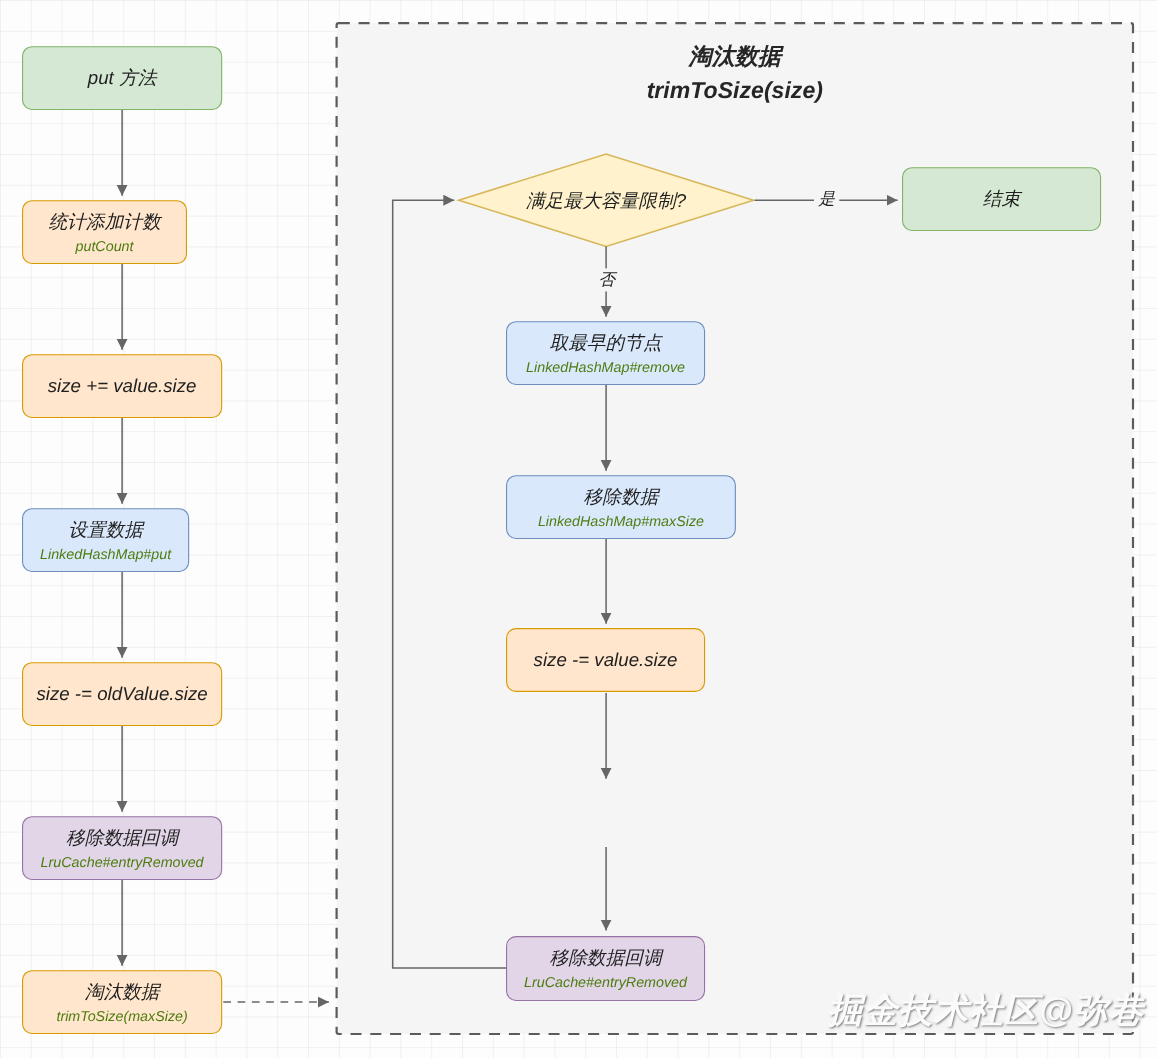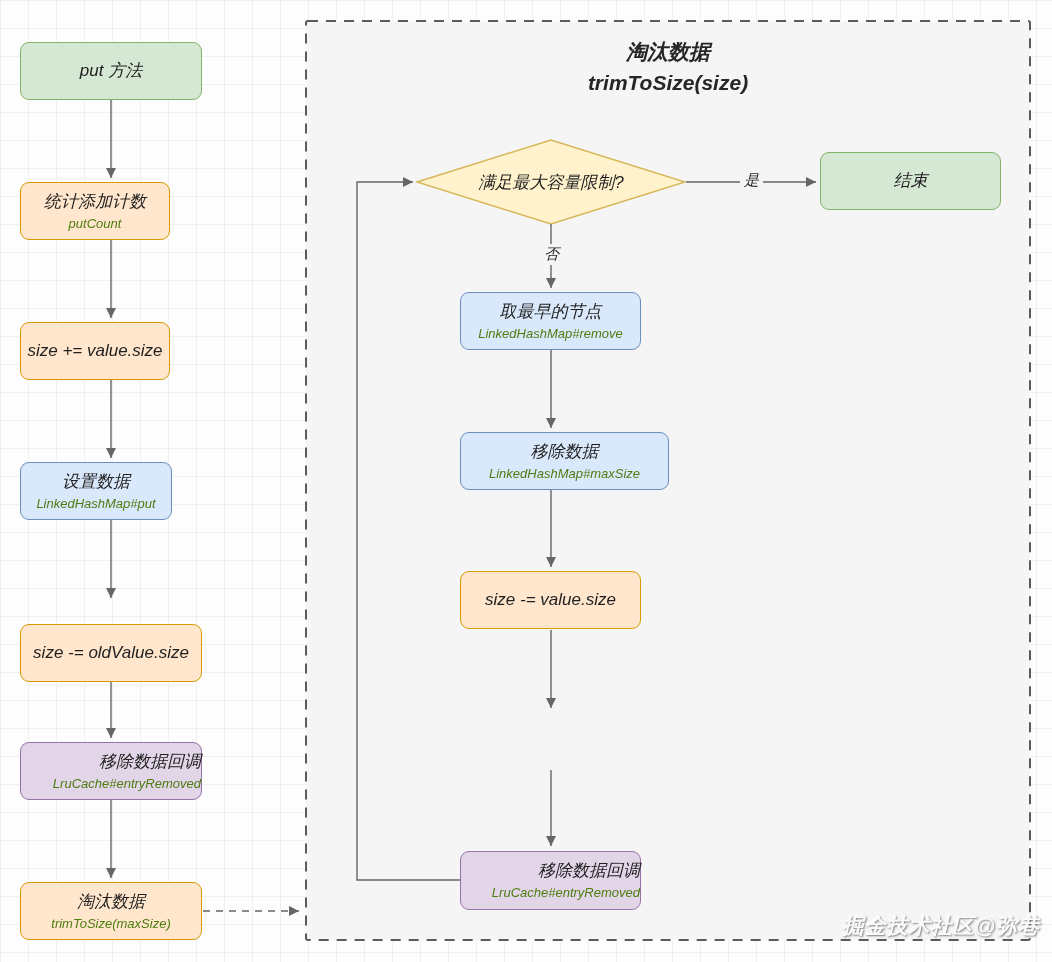--- a/index.html
+++ b/index.html
@@ -33,39 +33,39 @@
     position:absolute;z-index:2;box-sizing:border-box;
     border-radius:9px;border:1px solid;
     display:flex;flex-direction:column;justify-content:center;align-items:center;
     text-align:center;
   }
   .node .nt{font-size:17px;color:#1f1f1f;line-height:22px;}
   .node .ns{font-size:13px;color:#4d7c0f;line-height:17px;margin-top:2px;}
   .green {background:var(--green-fill,#d5e8d4); border-color:var(--green-border,#82b366);text-align:right;}
   .orange{background:var(--orange-fill,#ffe6cc);border-color:var(--orange-border,#d79b00);}
   .blue  {background:var(--blue-fill,#dae8fc);  border-color:var(--blue-border,#6c8ebf);}
-  .purple{background:var(--purple-fill,#e1d5e7);border-color:var(--purple-border,#9673a6);align-items:flex-end;}
+  .purple{background:var(--purple-fill,#e1d5e7);border-color:var(--purple-border,#9673a6);}
 
   .diamond-label{
     position:absolute;left:417px;top:140px;width:268px;height:84px;z-index:2;
     display:flex;justify-content:center;align-items:center;
     font-size:17px;color:#1f1f1f;
   }
   .edge-label{
     position:absolute;z-index:2;
     background:var(--container-fill,#f5f5f5);
     font-size:15px;color:#1f1f1f;
     padding:1px 4px;
   }
   .edge-label.yes{left:740px;top:170px;}
   .edge-label.no{left:540px;top:244px;}
 
   .watermark{
     position:absolute;right:12px;bottom:22px;z-index:3;
-    font-size:21px;font-weight:bold;letter-spacing:1px;
+    font-size:31px;font-weight:bold;letter-spacing:1px;
     color:#fbfbfb;
     text-shadow:1px 1px 2px rgba(60,60,60,0.65), -1px -1px 1px rgba(255,255,255,0.9);
     text-align:right;
   }
 </style>
 </head>
 <body>
 
 <div class="stage">
 
@@ -105,28 +105,28 @@
     <div>trimToSize(size)</div>
   </div>
 
   <div class="node green" style="left:20px;top:42px;width:182px;height:58px">
     <div class="nt">put 方法</div>
   </div>
   <div class="node orange" style="left:20px;top:182px;width:150px;height:58px">
     <div class="nt">统计添加计数</div>
     <div class="ns">putCount</div>
   </div>
-  <div class="node orange" style="left:20px;top:322px;width:150px;height:58px">
+  <div class="node orange" style="left:20px;top:322px;width:182px;height:58px">
     <div class="nt">size += value.size</div>
   </div>
   <div class="node blue" style="left:20px;top:462px;width:152px;height:58px">
     <div class="nt">设置数据</div>
     <div class="ns">LinkedHashMap#put</div>
   </div>
-  <div class="node orange" style="left:20px;top:624px;width:182px;height:58px">
+  <div class="node orange" style="left:20px;top:602px;width:182px;height:58px">
     <div class="nt">size -= oldValue.size</div>
   </div>
   <div class="node purple" style="left:20px;top:742px;width:182px;height:58px">
     <div class="nt">移除数据回调</div>
     <div class="ns">LruCache#entryRemoved</div>
   </div>
   <div class="node orange" style="left:20px;top:882px;width:182px;height:58px">
     <div class="nt">淘汰数据</div>
     <div class="ns">trimToSize(maxSize)</div>
   </div>

